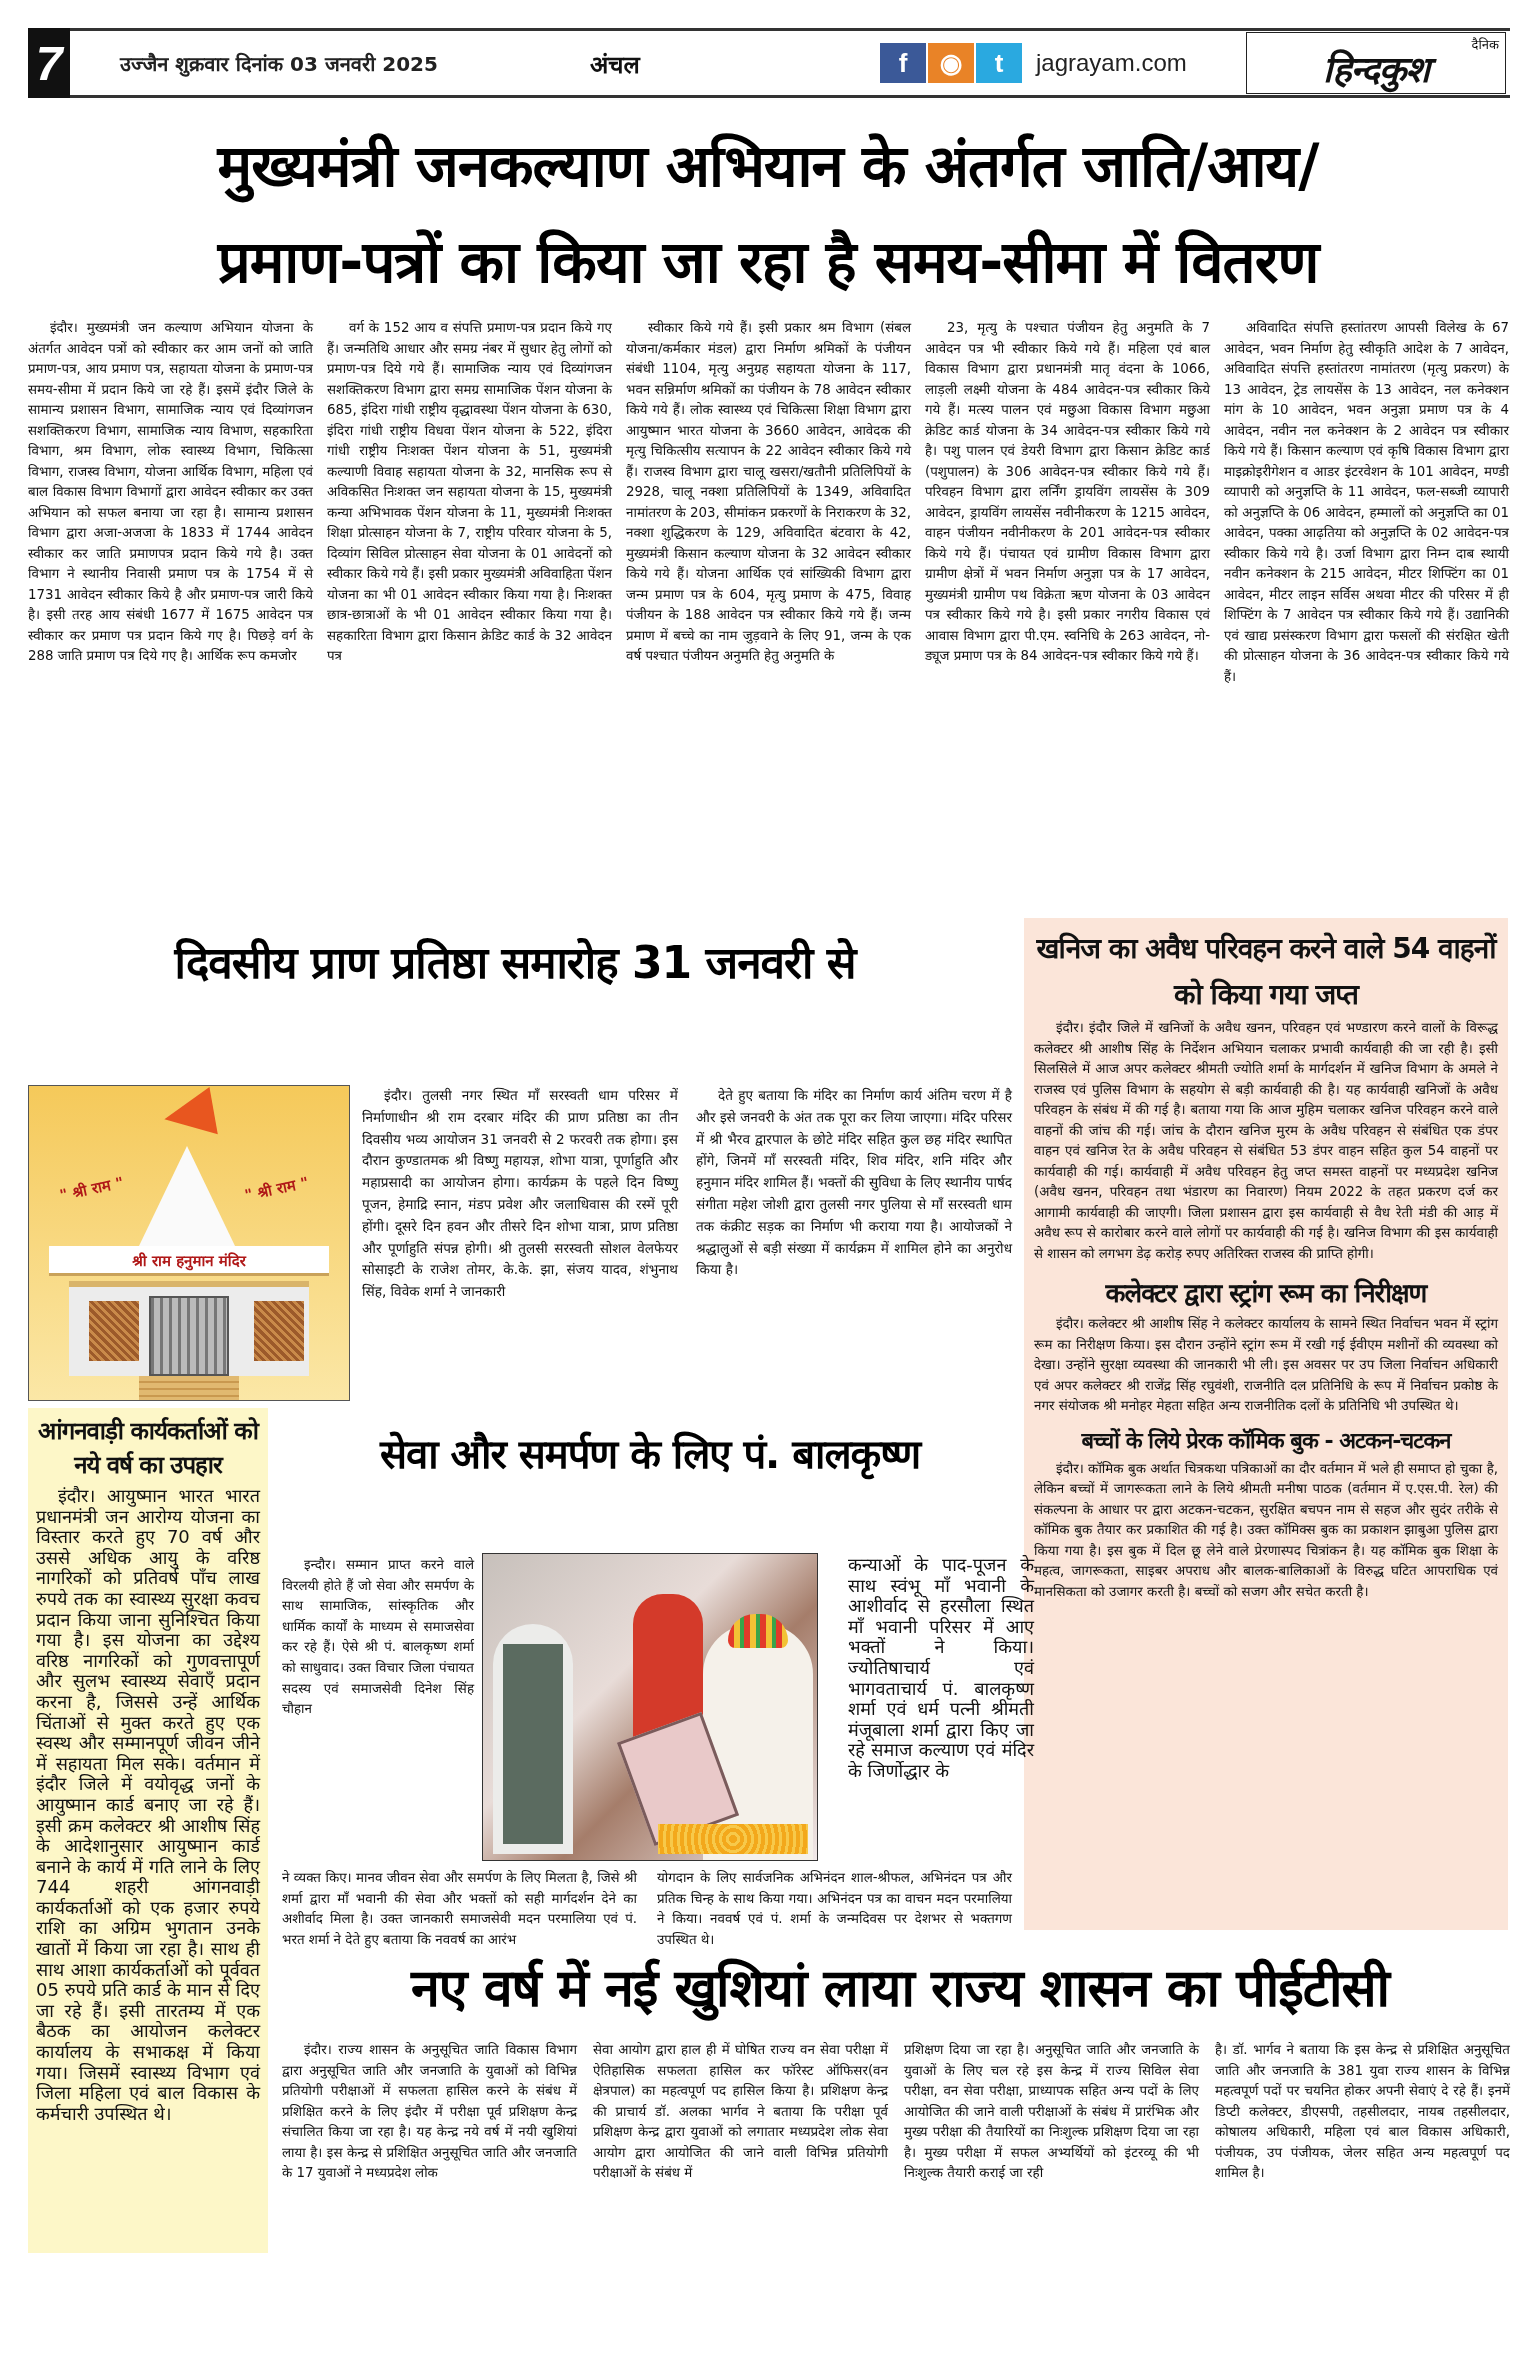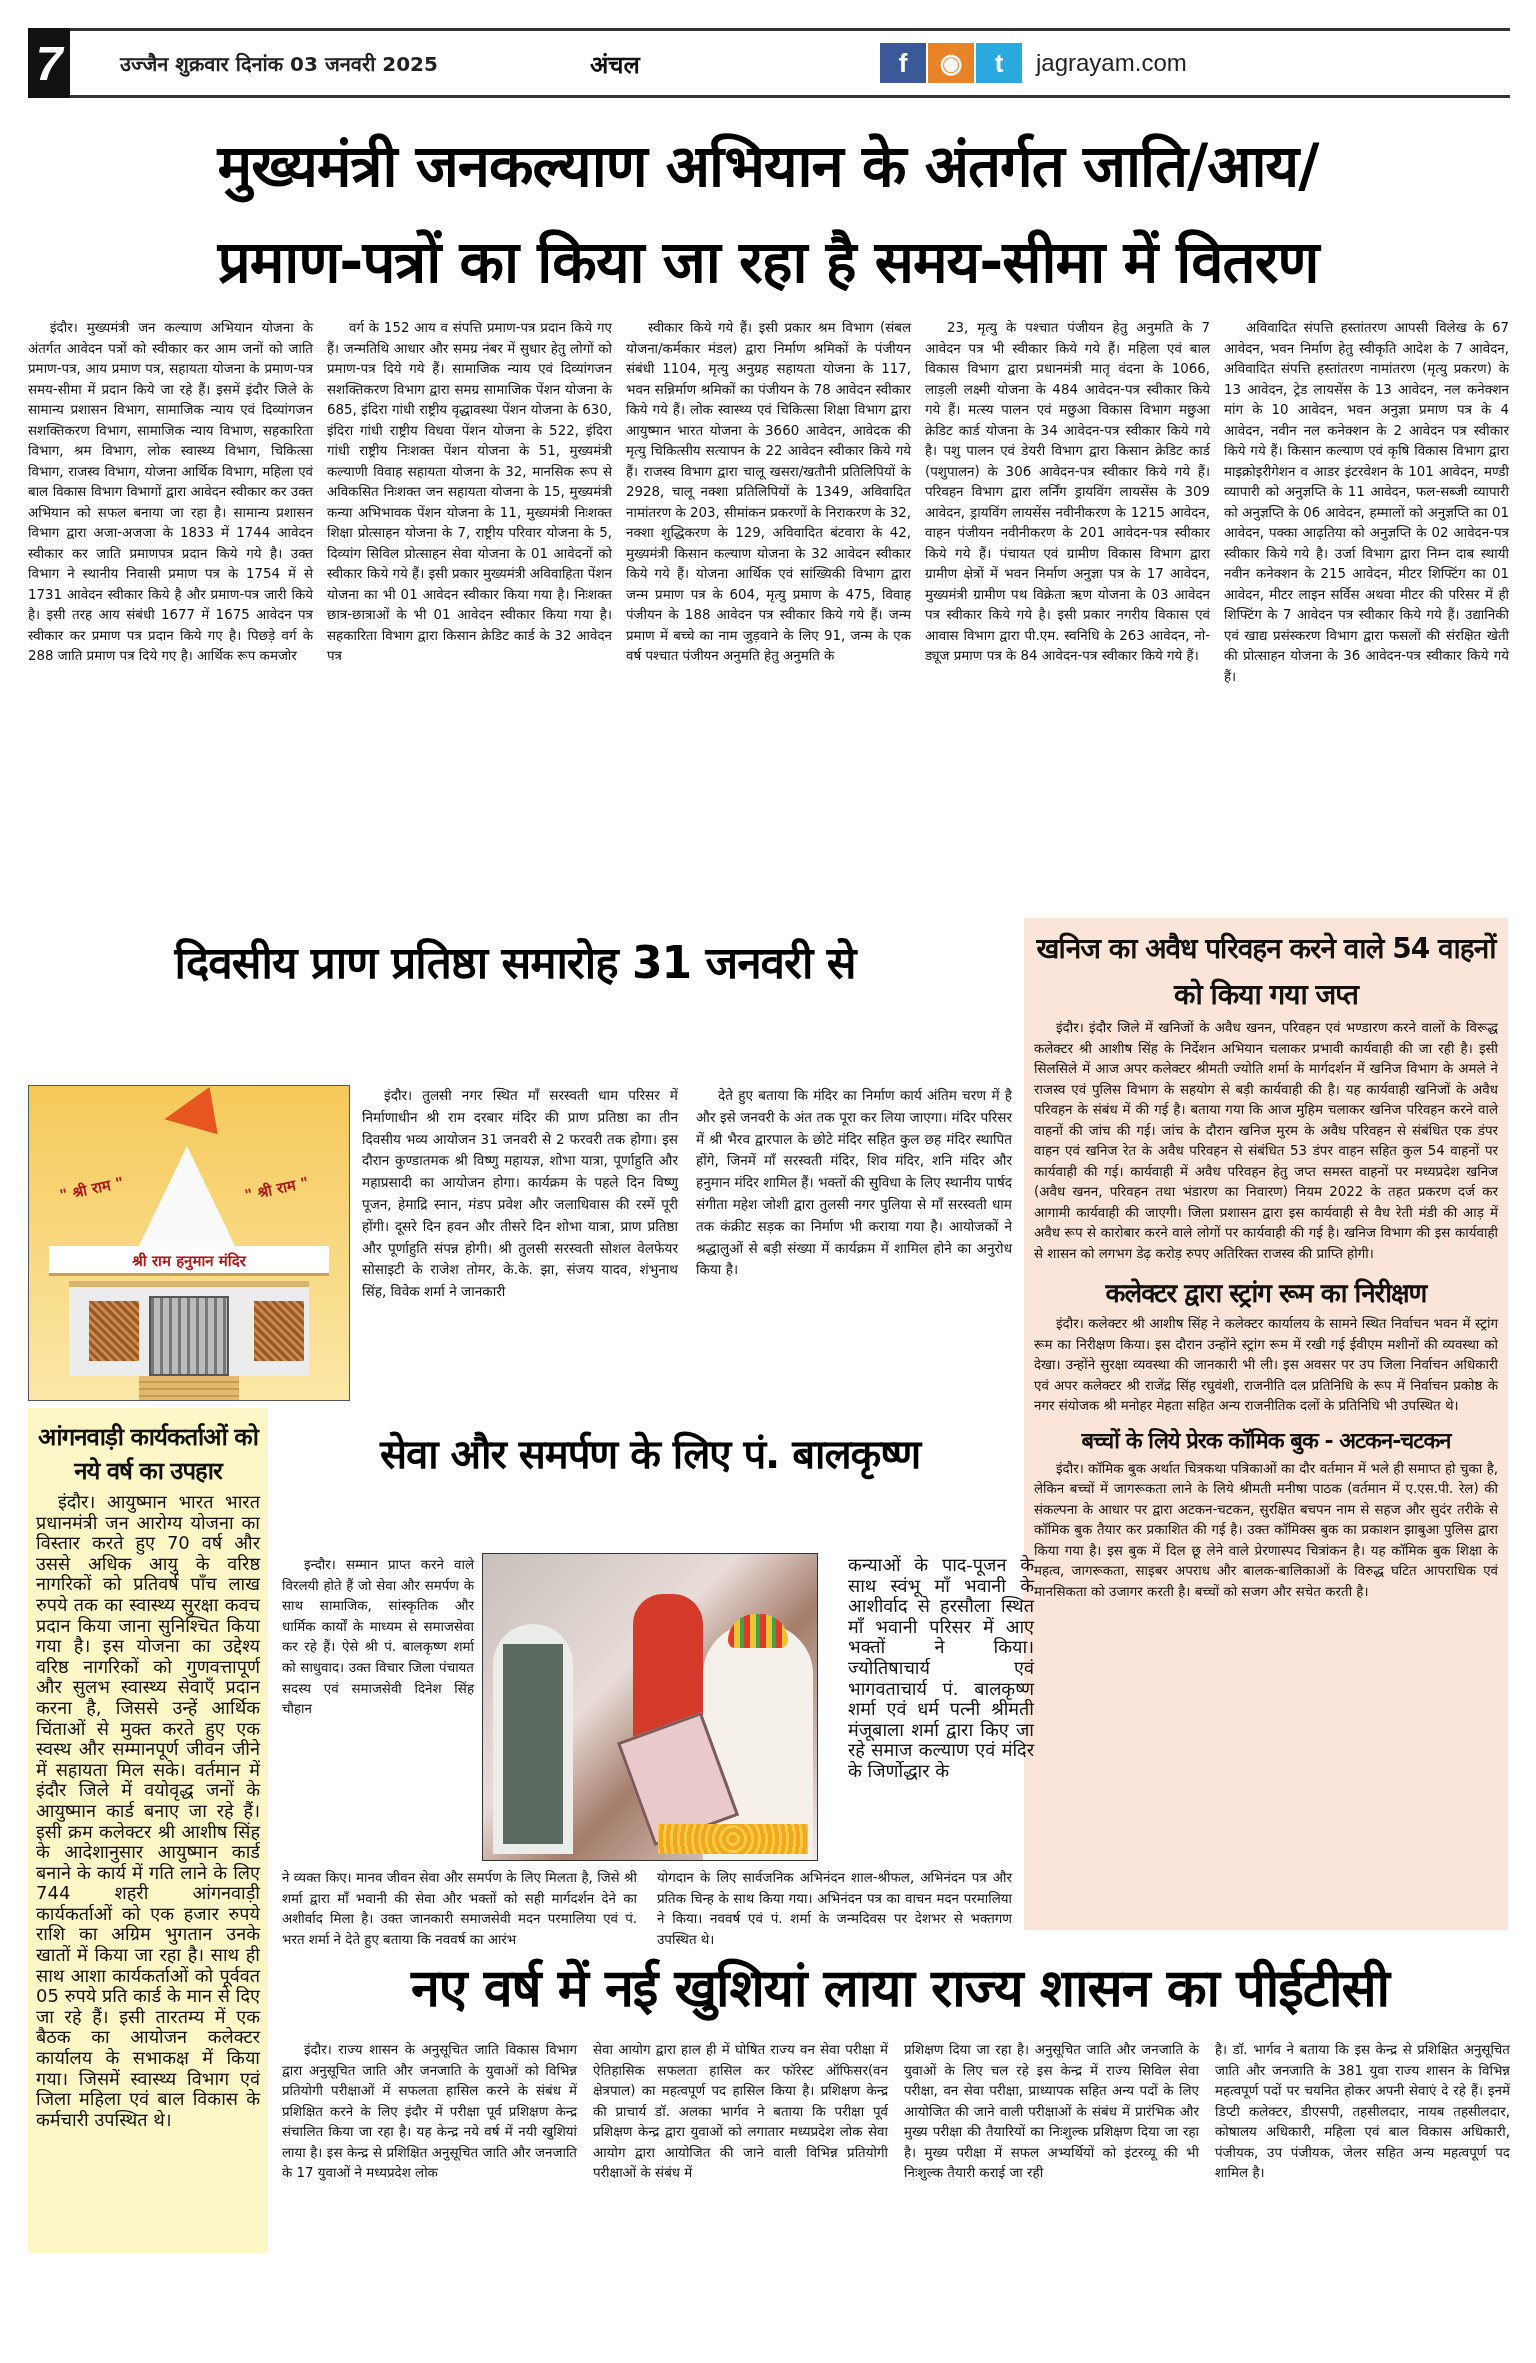--- a/index.html
+++ b/index.html
@@ -30,21 +30,21 @@
   .temple .flag { position: absolute; left: 135px; top: 5px; width: 0; height: 0; border-left: 0 solid transparent; border-right: 50px solid #e8561f; border-top: 24px solid transparent; border-bottom: 24px solid transparent; transform: rotate(-10deg); }
   .temple .spire { position: absolute; left: 110px; top: 60px; width: 0; height: 0; border-left: 48px solid transparent; border-right: 48px solid transparent; border-bottom: 100px solid #fafafa; }
   .temple .roof { position: absolute; left: 20px; top: 160px; width: 280px; height: 30px; background: #fff; border-bottom: 3px solid #c9a25a; display: flex; align-items: center; justify-content: center; color: #b01818; font-size: 15px; font-weight: bold; }
   .temple .body { position: absolute; left: 40px; top: 195px; width: 240px; height: 95px; background: #ececec; border-top: 6px solid #d9b46a; }
   .temple .door { position: absolute; left: 120px; top: 210px; width: 80px; height: 80px; background: repeating-linear-gradient(90deg, #777 0 3px, #bbb 3px 9px); border: 2px solid #555; }
   .temple .lat1, .temple .lat2 { position: absolute; top: 215px; width: 50px; height: 60px; background: repeating-linear-gradient(45deg, #9c5a2a 0 3px, #c98a4a 3px 6px); }
   .temple .lat1 { left: 60px; } .temple .lat2 { left: 225px; }
   .temple .steps { position: absolute; left: 110px; top: 290px; width: 100px; height: 26px; background: repeating-linear-gradient(#e1b970 0 5px, #c9994f 5px 7px); }
   .temple .ram1, .temple .ram2 { position: absolute; top: 92px; color: #b01818; font-weight: bold; font-size: 15px; }
   .temple .ram1 { left: 30px; transform: rotate(-12deg); } .temple .ram2 { left: 215px; transform: rotate(-12deg); }
-  .box-left { position: absolute; left: 28px; top: 1408px; width: 240px; height: 845px; background: #fdf7c8; padding: 12px 8px; }
+  .box-left { position: absolute; left: 28px; top: 1408px; width: 240px; height: 845px; background: #fdf7c8; padding: 6px 8px; }
   .box-left h3 { text-align: center; font-size: 24px; line-height: 34px; letter-spacing: -1px; margin-bottom: 4px; }
   .box-left p { font-size: 18px; line-height: 20.6px; text-align: justify; text-indent: 22px; }
   .h3 { left: 280px; top: 1410px; width: 740px; font-size: 40px; line-height: 56px; margin-top: 16px; }
   .photo { position: absolute; left: 482px; top: 1553px; width: 336px; height: 308px; border: 1px solid #333; background: linear-gradient(135deg, #c7c0bb 0%, #e8dcd8 40%, #a57d6a 60%, #f2eaea 100%); overflow: hidden; }
   .photo .p1 { position: absolute; left: 10px; top: 70px; width: 80px; height: 230px; background: #ececea; border-radius: 40px 40px 0 0; }
   .photo .p1v { position: absolute; left: 20px; top: 90px; width: 60px; height: 200px; background: #5b6b60; }
   .photo .p2 { position: absolute; left: 150px; top: 40px; width: 70px; height: 170px; background: #d43a2a; border-radius: 30px 30px 0 0; }
   .photo .p3 { position: absolute; left: 220px; top: 70px; width: 110px; height: 240px; background: #f5f1ea; border-radius: 50px 50px 0 0; }
   .photo .turban { position: absolute; left: 245px; top: 60px; width: 60px; height: 34px; background: repeating-linear-gradient(90deg,#e23a2a 0 6px,#f2c235 6px 12px,#3aa44a 12px 16px); border-radius: 30px 30px 8px 8px; }
   .photo .frame { position: absolute; left: 150px; top: 170px; width: 90px; height: 110px; background: #e9c9c9; border: 3px solid #7a5c5c; transform: rotate(-20deg); }
@@ -57,20 +57,24 @@
 <header class="masthead">
   <div class="page-num">7</div>
   <div class="dateline">उज्जैन शुक्रवार दिनांक 03 जनवरी 2025</div>
   <div class="section">अंचल</div>
   <div class="social">
     <span class="fb">f</span>
     <span class="rss">◉</span>
     <span class="tw">t</span>
   </div>
   <div class="site">jagrayam.com</div>
+  <div class="brand">
+    <span class="daily">दैनिक</span>
+    <span class="name">हिन्दकुश</span>
+  </div>
 </header>
 
 <h1 class="headline h1">
   <div>मुख्यमंत्री जनकल्याण अभियान के अंतर्गत जाति/आय/</div>
   <div>प्रमाण-पत्रों का किया जा रहा है समय-सीमा में वितरण</div>
 </h1>
 <div class="cols" style="left:28px; top:318px; width:1482px;">
   <div class="col" style="width:285px;">
       <p>इंदौर। मुख्यमंत्री जन कल्याण अभियान योजना के अंतर्गत आवेदन पत्रों को स्वीकार कर आम जनों को जाति प्रमाण-पत्र, आय प्रमाण पत्र, सहायता योजना के प्रमाण-पत्र समय-सीमा में प्रदान किये जा रहे हैं। इसमें इंदौर जिले के सामान्य प्रशासन विभाग, सामाजिक न्याय एवं दिव्यांगजन सशक्तिकरण विभाग, सामाजिक न्याय विभाण, सहकारिता विभाग, श्रम विभाग, लोक स्वास्थ्य विभाग, चिकित्सा विभाग, राजस्व विभाग, योजना आर्थिक विभाग, महिला एवं बाल विकास विभाग विभागों द्वारा आवेदन स्वीकार कर उक्त अभियान को सफल बनाया जा रहा है। सामान्य प्रशासन विभाग द्वारा अजा-अजजा के 1833 में 1744 आवेदन स्वीकार कर जाति प्रमाणपत्र प्रदान किये गये है। उक्त विभाग ने स्थानीय निवासी प्रमाण पत्र के 1754 में से 1731 आवेदन स्वीकार किये है और प्रमाण-पत्र जारी किये है। इसी तरह आय संबंधी 1677 में 1675 आवेदन पत्र स्वीकार कर प्रमाण पत्र प्रदान किये गए है। पिछड़े वर्ग के 288 जाति प्रमाण पत्र दिये गए है। आर्थिक रूप कमजोर</p>
     </div>

